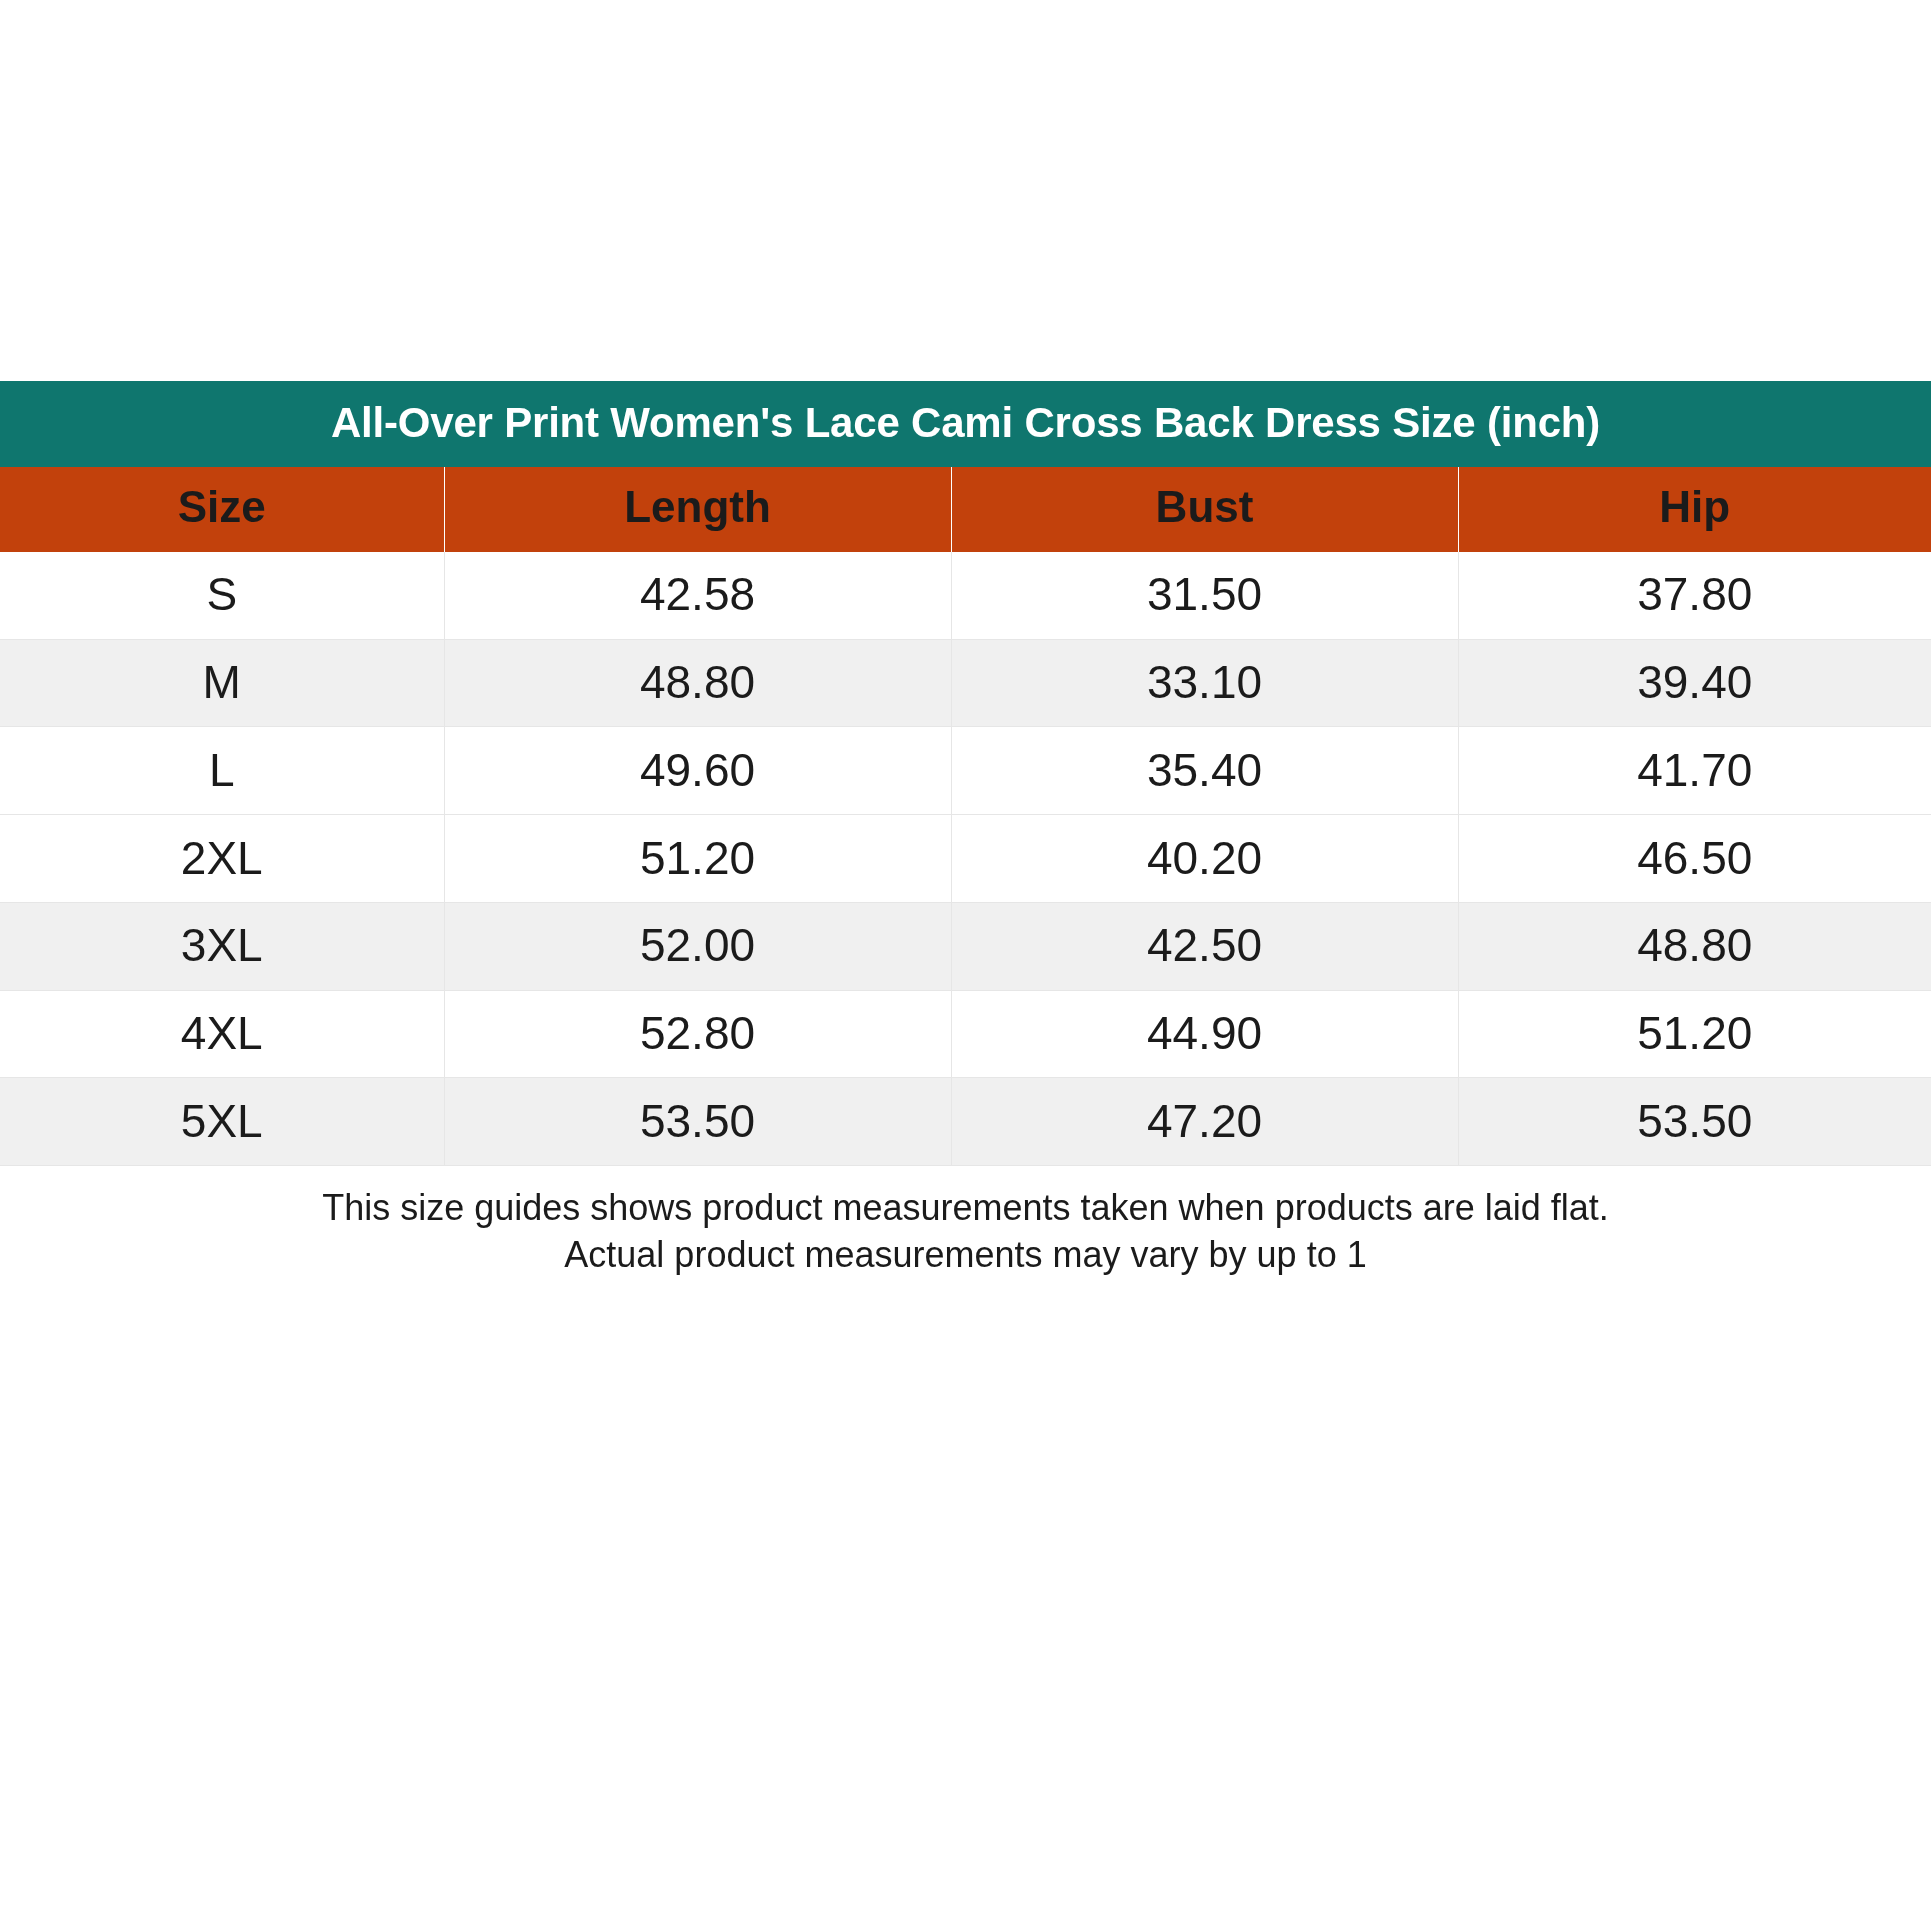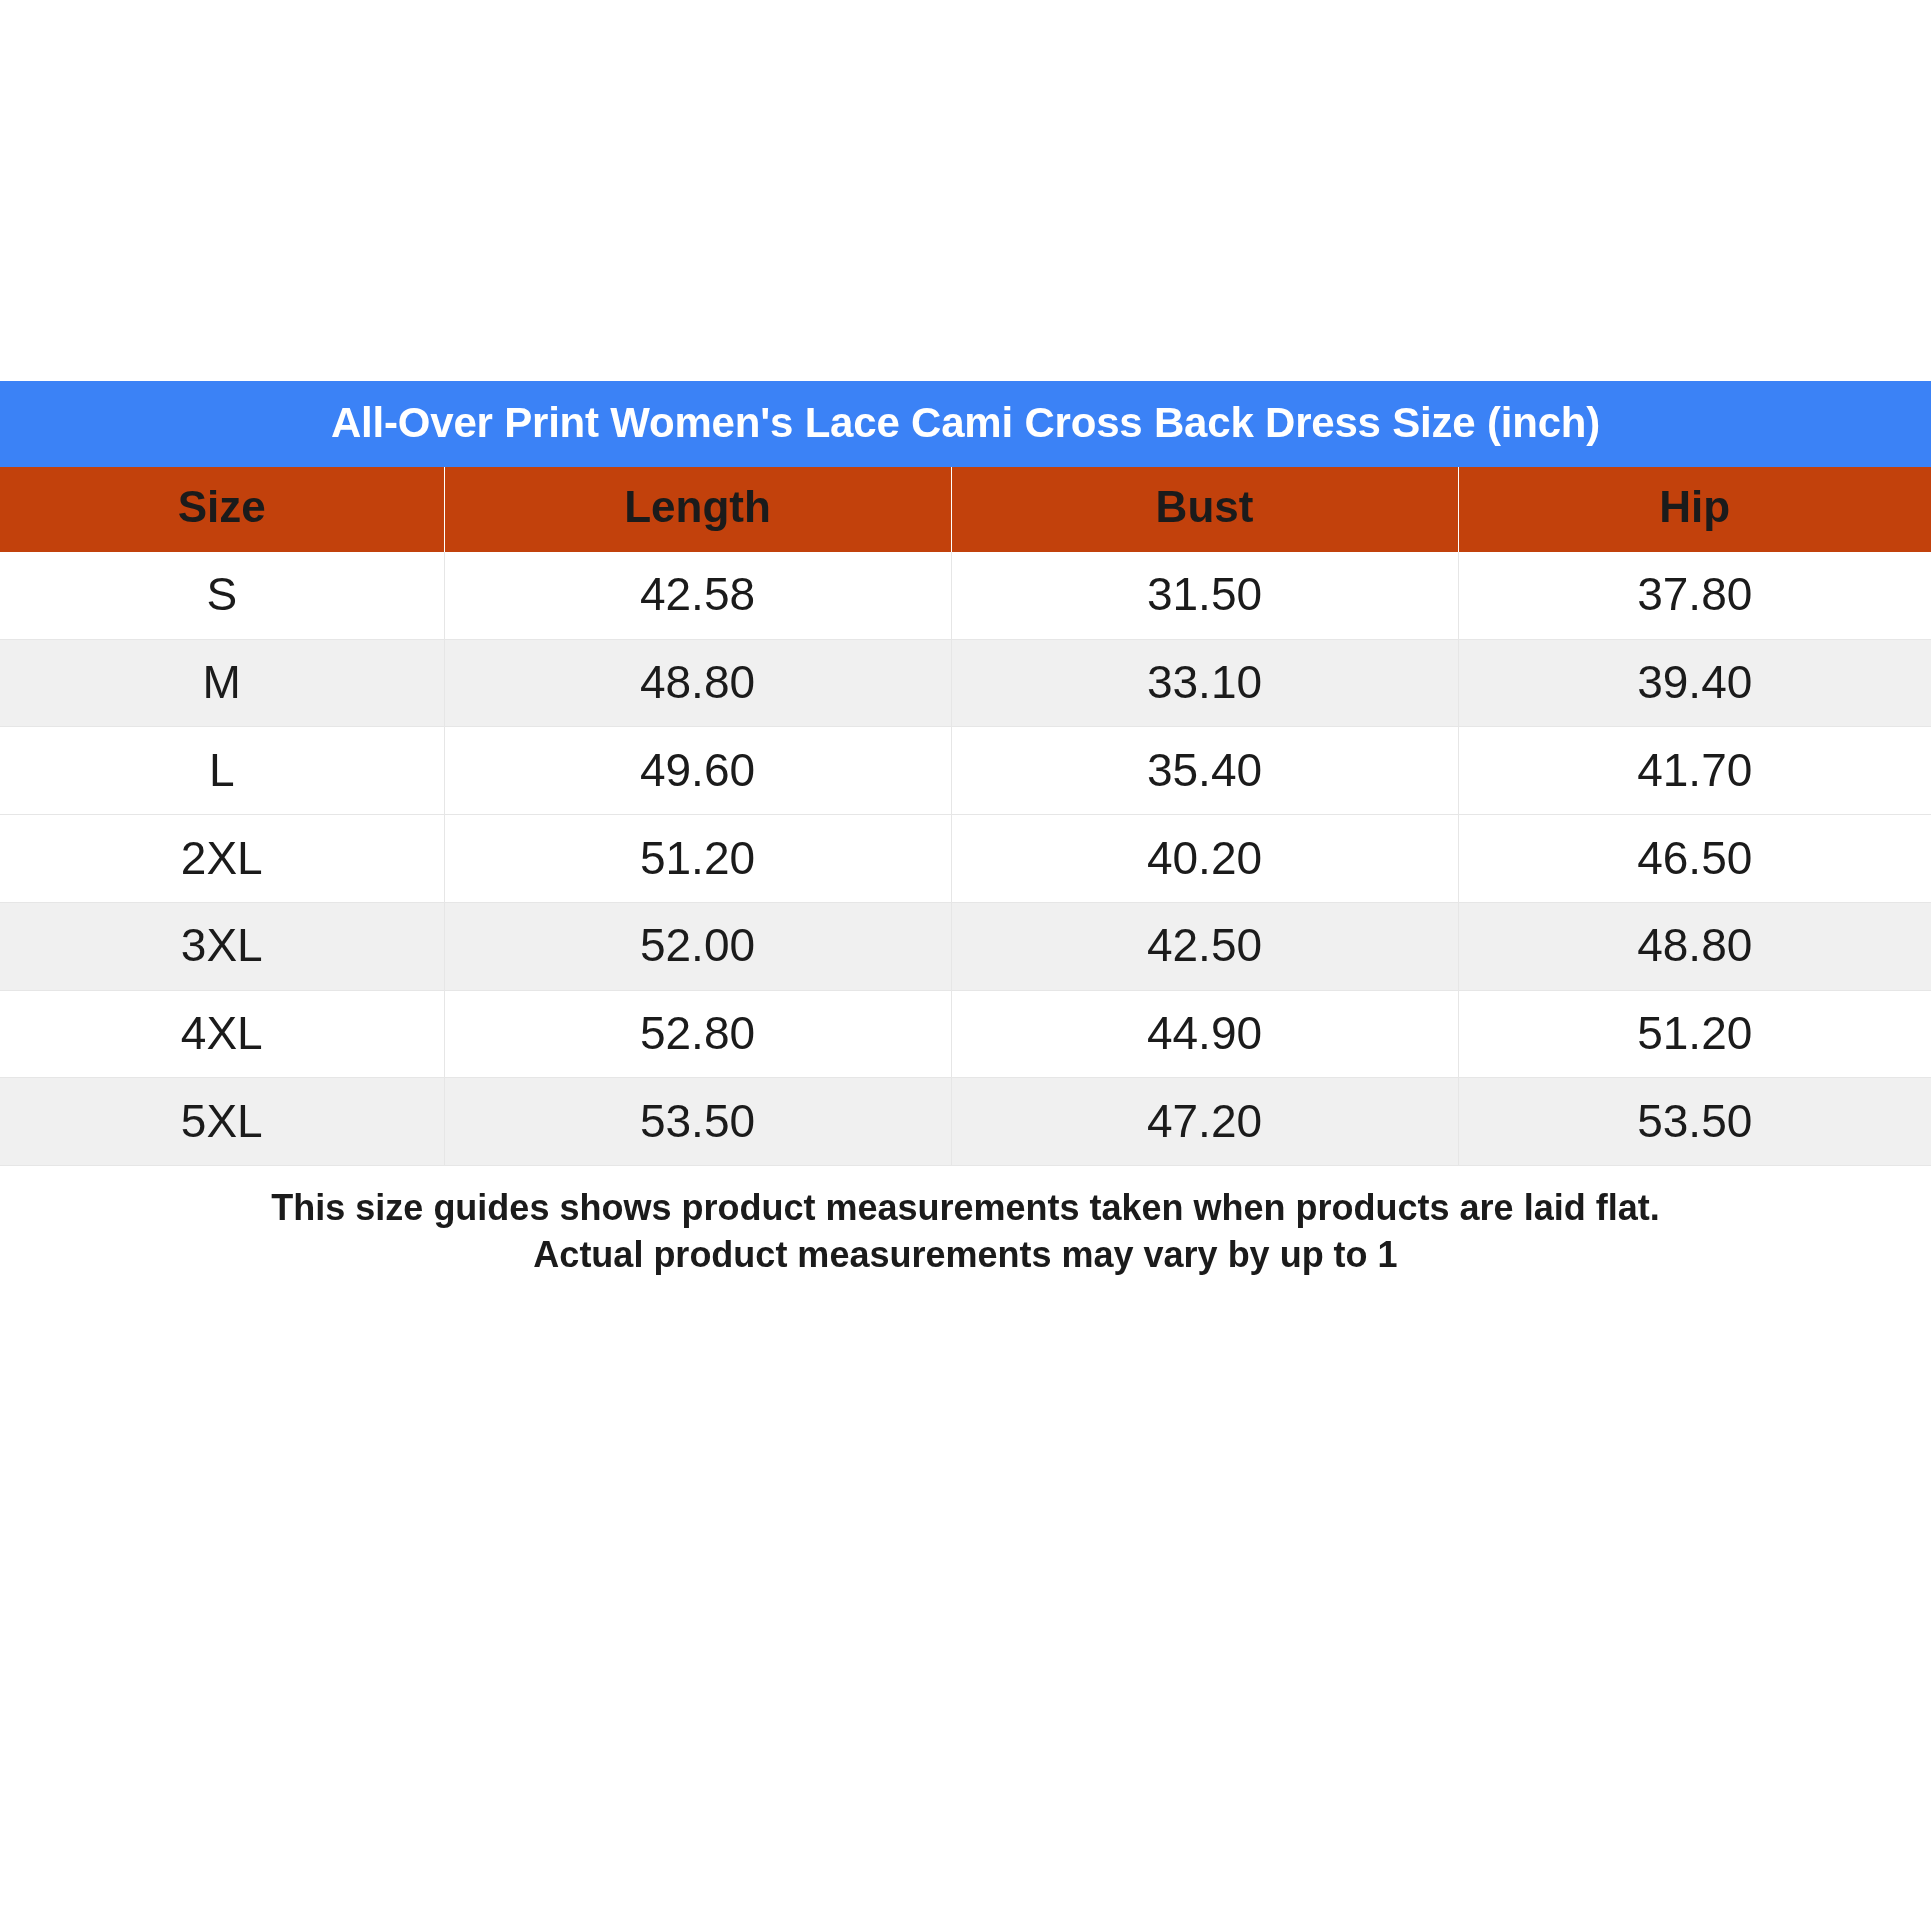--- a/index.html
+++ b/index.html
@@ -17,21 +17,21 @@
     background: #ffffff;
     overflow: hidden;
   }
   .size-chart {
     position: absolute;
     left: 0;
     top: 381px;
     width: 1931px;
   }
   .chart-title {
-    background: #3b82f6;
+    background: #0f766e;
     color: #ffffff;
     font-size: 42px;
     font-weight: bold;
     text-align: center;
     padding: 20px 0 22px 0;
     letter-spacing: -0.2px;
     line-height: 1.05;
   }
   table.size-table {
     width: 1931px;
@@ -65,21 +65,21 @@
   }
   table.size-table td:last-child { border-right: none; }
   table.size-table tr.odd td { background: #ffffff; }
   table.size-table tr.even td { background: #f0f0f0; }
 
   .chart-note {
     background: #ffffff;
     text-align: center;
     color: #1b1b1b;
     font-size: 36px;
-    font-weight: bold;
+    font-weight: normal;
     line-height: 1.32;
     padding: 17.4px 39px 25px 39px;
   }
   .chart-note .note-line { display: block; }
 </style>
 </head>
 <body>
 
 <div id="page">
   <div class="size-chart">

